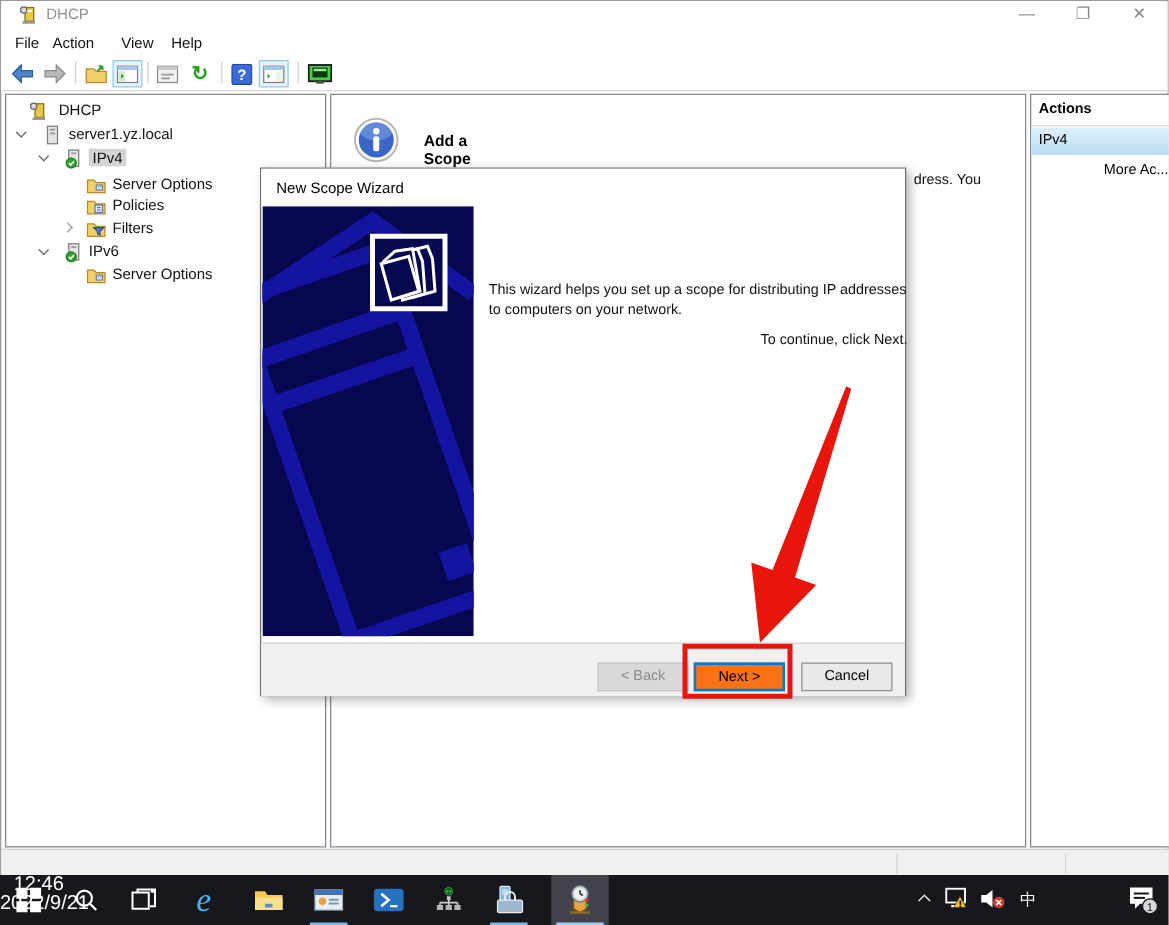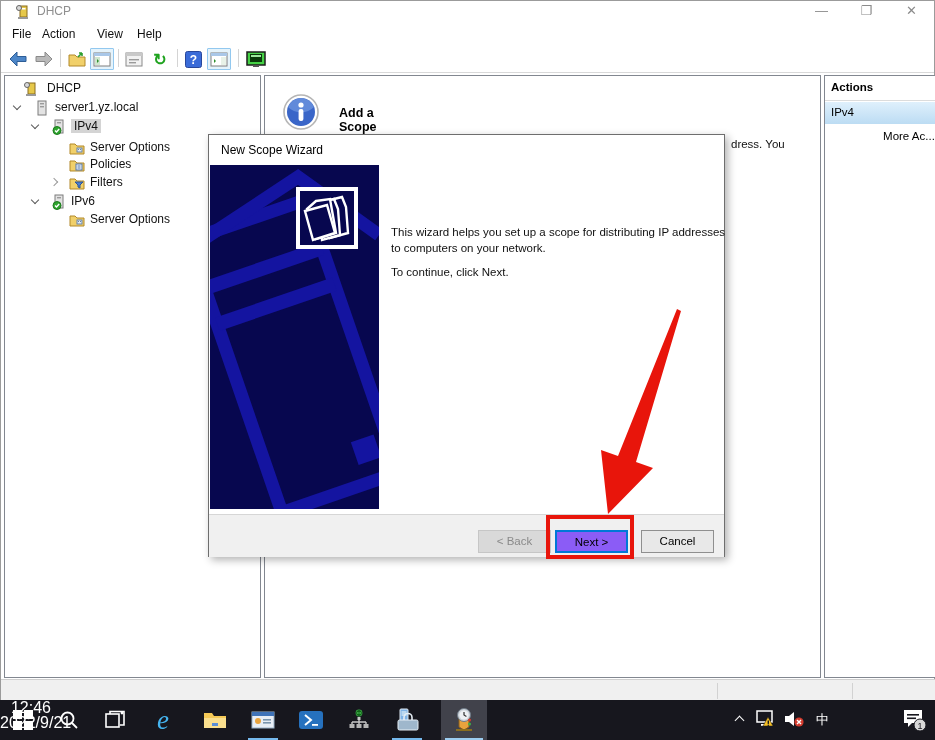--- a/index.html
+++ b/index.html
@@ -55,25 +55,25 @@
   #status-bar { position:absolute; left:0; top:678px; width:935px; height:22px; background:#f0f0f0; border-top:1px solid #cfcfcf; }
   .status-div { position:absolute; top:3px; width:1px; height:16px; background:#d2d2d2; }
 
   
   #wizard { position:absolute; left:208px; top:134px; width:517px; height:423px; background:#fff; border:1px solid #6e6e6e; box-shadow:3px 3px 8px rgba(0,0,0,0.30); z-index:10; }
   #wizard-titlebar { position:absolute; left:0; top:0; width:100%; height:30px; background:#fff;text-align:center; }
   #wizard-title { position:absolute; left:12px; top:8px; font-size:12px; color:#000; }
   #wizard-art { position:absolute; left:1px; top:30px; width:169px; height:344px; }
   #wizard-heading { position:absolute; left:182px; top:36px; width:285px; font-size:17px; font-weight:bold; color:#000; line-height:1.25; }
   #wizard-p1 { position:absolute; left:182px; top:90px; width:335px; font-size:11.5px; color:#111; line-height:1.35; }
-  #wizard-p2 { position:absolute; left:182px; top:131px; width:335px; font-size:11.5px; color:#111; }
+  #wizard-p2 { position:absolute; left:182px; top:131px; width:335px; font-size:11.5px; color:#111;text-align:right; }
   #wizard-btnstrip { position:absolute; left:0; top:379px; width:100%; height:43px; background:#f0f0f0; border-top:1px solid #d6d6d6; }
   .dlg-btn { position:absolute; top:15px; height:23px; font-size:11.5px; text-align:center; line-height:21px; }
   #btn-back { left:269px; width:73px; background:#d9d9d9; color:#8a8a8a; border:1px solid #c6c6c6; }
-  #btn-next { left:346px; width:73px; background:#8b5cf6; color:#000; border:2px solid #0078d7; }
+  #btn-next { left:346px; width:73px; background:#f97316; color:#000; border:2px solid #0078d7; }
   #btn-cancel { left:432px; width:73px; background:#e8e8e8; color:#000; border:1px solid #8f8f8f; }
 
   
   #taskbar { position:absolute; left:0; top:700px; width:935px; height:40px; background:#17171e; z-index:30; }
   .tb-app { position:absolute; top:0; width:46px; height:40px; display:flex; align-items:center; justify-content:center; }
   .tb-app.active { background:#41424b; }
   .tb-underline { position:absolute; bottom:0; height:2px; background:#76b9ed; }
   .tray-item { position:absolute; color:#fff; }
   #tray-clock { right:42px; top:4px; width:62px; text-align:center; font-size:16px; line-height:15px; color:#fff; }
   #tray-ime { right:106px; top:11px; font-size:13px; }

